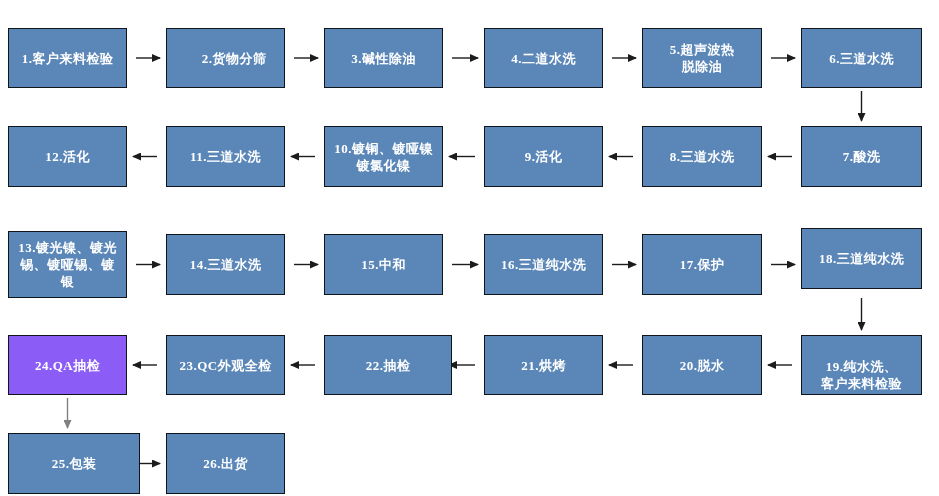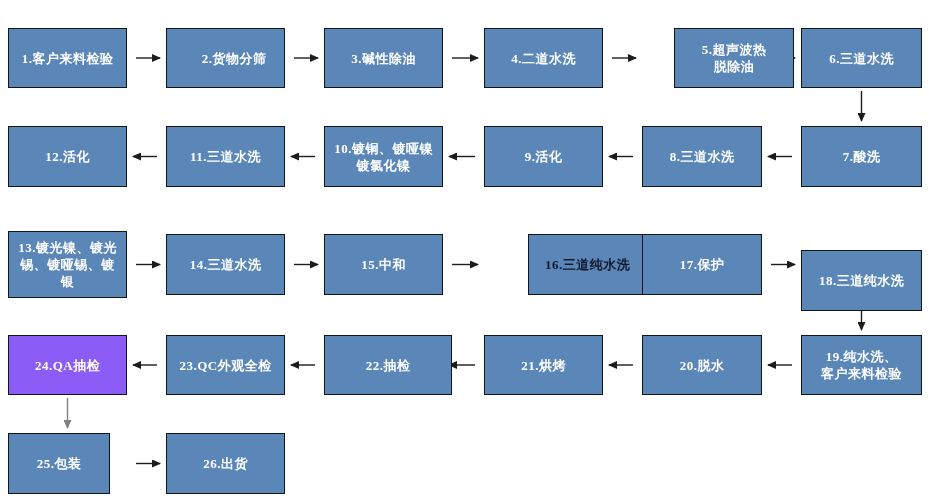--- a/index.html
+++ b/index.html
@@ -85,21 +85,21 @@
       </div>
       <div class="flow-node" style="left: 166px; top: 28px; width: 119px; height: 60px; background: rgb(91, 135, 184); border: 1.5px solid rgb(16, 21, 28); color: rgb(255, 255, 255); padding-left: 20px;">
         <span class="line">2.货物分筛</span>
       </div>
       <div class="flow-node" style="left: 324px; top: 28px; width: 119px; height: 60px; background: rgb(91, 135, 184); border: 1.5px solid rgb(16, 21, 28); color: rgb(255, 255, 255);">
         <span class="line">3.碱性除油</span>
       </div>
       <div class="flow-node" style="left: 484px; top: 28px; width: 119px; height: 60px; background: rgb(91, 135, 184); border: 1.5px solid rgb(16, 21, 28); color: rgb(255, 255, 255);">
         <span class="line">4.二道水洗</span>
       </div>
-      <div class="flow-node" style="left: 642px; top: 28px; width: 120px; height: 60px; background: rgb(91, 135, 184); border: 1.5px solid rgb(16, 21, 28); color: rgb(255, 255, 255); margin-left: 32px;">
+      <div class="flow-node" style="left: 642px; top: 28px; width: 120px; height: 60px; background: rgb(91, 135, 184); border: 1.5px solid rgb(16, 21, 28); color: rgb(255, 255, 255);">
         <span class="line">5.超声波热</span>
         <span class="line">脱除油</span>
       </div>
       <div class="flow-node" style="left: 801px; top: 28px; width: 121px; height: 60px; background: rgb(91, 135, 184); border: 1.5px solid rgb(16, 21, 28); color: rgb(255, 255, 255);">
         <span class="line">6.三道水洗</span>
       </div>
       <div class="flow-node" style="left: 801px; top: 126px; width: 121px; height: 61px; background: rgb(91, 135, 184); border: 1.5px solid rgb(16, 21, 28); color: rgb(255, 255, 255);">
         <span class="line">7.酸洗</span>
       </div>
       <div class="flow-node" style="left: 642px; top: 126px; width: 120px; height: 61px; background: rgb(91, 135, 184); border: 1.5px solid rgb(16, 21, 28); color: rgb(255, 255, 255);">
@@ -122,48 +122,48 @@
         <span class="line">13.镀光镍、镀光</span>
         <span class="line">锡、镀哑锡、镀</span>
         <span class="line">银</span>
       </div>
       <div class="flow-node" style="left: 166px; top: 234px; width: 119px; height: 61px; background: rgb(91, 135, 184); border: 1.5px solid rgb(16, 21, 28); color: rgb(255, 255, 255);">
         <span class="line">14.三道水洗</span>
       </div>
       <div class="flow-node" style="left: 324px; top: 234px; width: 119px; height: 61px; background: rgb(91, 135, 184); border: 1.5px solid rgb(16, 21, 28); color: rgb(255, 255, 255);">
         <span class="line">15.中和</span>
       </div>
-      <div class="flow-node" style="left: 484px; top: 234px; width: 119px; height: 61px; background: rgb(91, 135, 184); border: 1.5px solid rgb(16, 21, 28); color: #0f172a; margin-left: 44px;">
+      <div class="flow-node" style="left: 484px; top: 234px; width: 119px; height: 61px; background: rgb(91, 135, 184); border: 1.5px solid rgb(16, 21, 28); color: #ffffff;">
         <span class="line">16.三道纯水洗</span>
       </div>
       <div class="flow-node" style="left: 642px; top: 234px; width: 120px; height: 61px; background: rgb(91, 135, 184); border: 1.5px solid rgb(16, 21, 28); color: rgb(255, 255, 255);">
         <span class="line">17.保护</span>
       </div>
-      <div class="flow-node" style="left: 801px; top: 250px; width: 121px; height: 61px; background: rgb(91, 135, 184); border: 1.5px solid rgb(16, 21, 28); color: rgb(255, 255, 255);">
+      <div class="flow-node" style="left: 801px; top: 228px; width: 121px; height: 61px; background: rgb(91, 135, 184); border: 1.5px solid rgb(16, 21, 28); color: rgb(255, 255, 255);">
         <span class="line">18.三道纯水洗</span>
       </div>
-      <div class="flow-node" style="left: 801px; top: 335px; width: 121px; height: 60px; background: rgb(91, 135, 184); border: 1.5px solid rgb(16, 21, 28); color: rgb(255, 255, 255);">
+      <div class="flow-node" style="left: 801px; top: 335px; width: 121px; height: 60px; background: rgb(91, 135, 184); border: 1.5px solid rgb(16, 21, 28); color: rgb(255, 255, 255); justify-content: flex-end;">
         <span class="line">19.纯水洗、</span>
         <span class="line">客户来料检验</span>
       </div>
       <div class="flow-node" style="left: 642px; top: 335px; width: 120px; height: 60px; background: rgb(91, 135, 184); border: 1.5px solid rgb(16, 21, 28); color: rgb(255, 255, 255);">
         <span class="line">20.脱水</span>
       </div>
       <div class="flow-node" style="left: 484px; top: 335px; width: 119px; height: 60px; background: rgb(91, 135, 184); border: 1.5px solid rgb(16, 21, 28); color: rgb(255, 255, 255); align-items: center;">
         <span class="line">21.烘烤</span>
       </div>
       <div class="flow-node" style="left: 324px; top: 335px; width: 128px; height: 60px; background: rgb(91, 135, 184); border: 1.5px solid rgb(16, 21, 28); color: rgb(255, 255, 255);">
         <span class="line">22.抽检</span>
       </div>
       <div class="flow-node" style="left: 166px; top: 335px; width: 119px; height: 60px; background: rgb(91, 135, 184); border: 1.5px solid rgb(16, 21, 28); color: rgb(255, 255, 255);">
         <span class="line">23.QC外观全检</span>
       </div>
       <div class="flow-node" style="left: 8px; top: 335px; width: 119px; height: 60px; background: #8b5cf6; border: 1.5px solid rgb(16, 21, 28); color: rgb(255, 255, 255);">
         <span class="line">24.QA抽检</span>
       </div>
-      <div class="flow-node" style="left: 8px; top: 433px; width: 102px; height: 61px; background: rgb(91, 135, 184); border: 1.5px solid rgb(16, 21, 28); color: rgb(255, 255, 255);">
+      <div class="flow-node" style="left: 8px; top: 433px; width: 132px; height: 61px; background: rgb(91, 135, 184); border: 1.5px solid rgb(16, 21, 28); color: rgb(255, 255, 255);">
         <span class="line">25.包装</span>
       </div>
       <div class="flow-node" style="left: 166px; top: 433px; width: 119px; height: 61px; background: rgb(91, 135, 184); border: 1.5px solid rgb(16, 21, 28); color: rgb(255, 255, 255);">
         <span class="line">26.出货</span>
       </div>
     </div>
 </div>
 
 </body></html>

